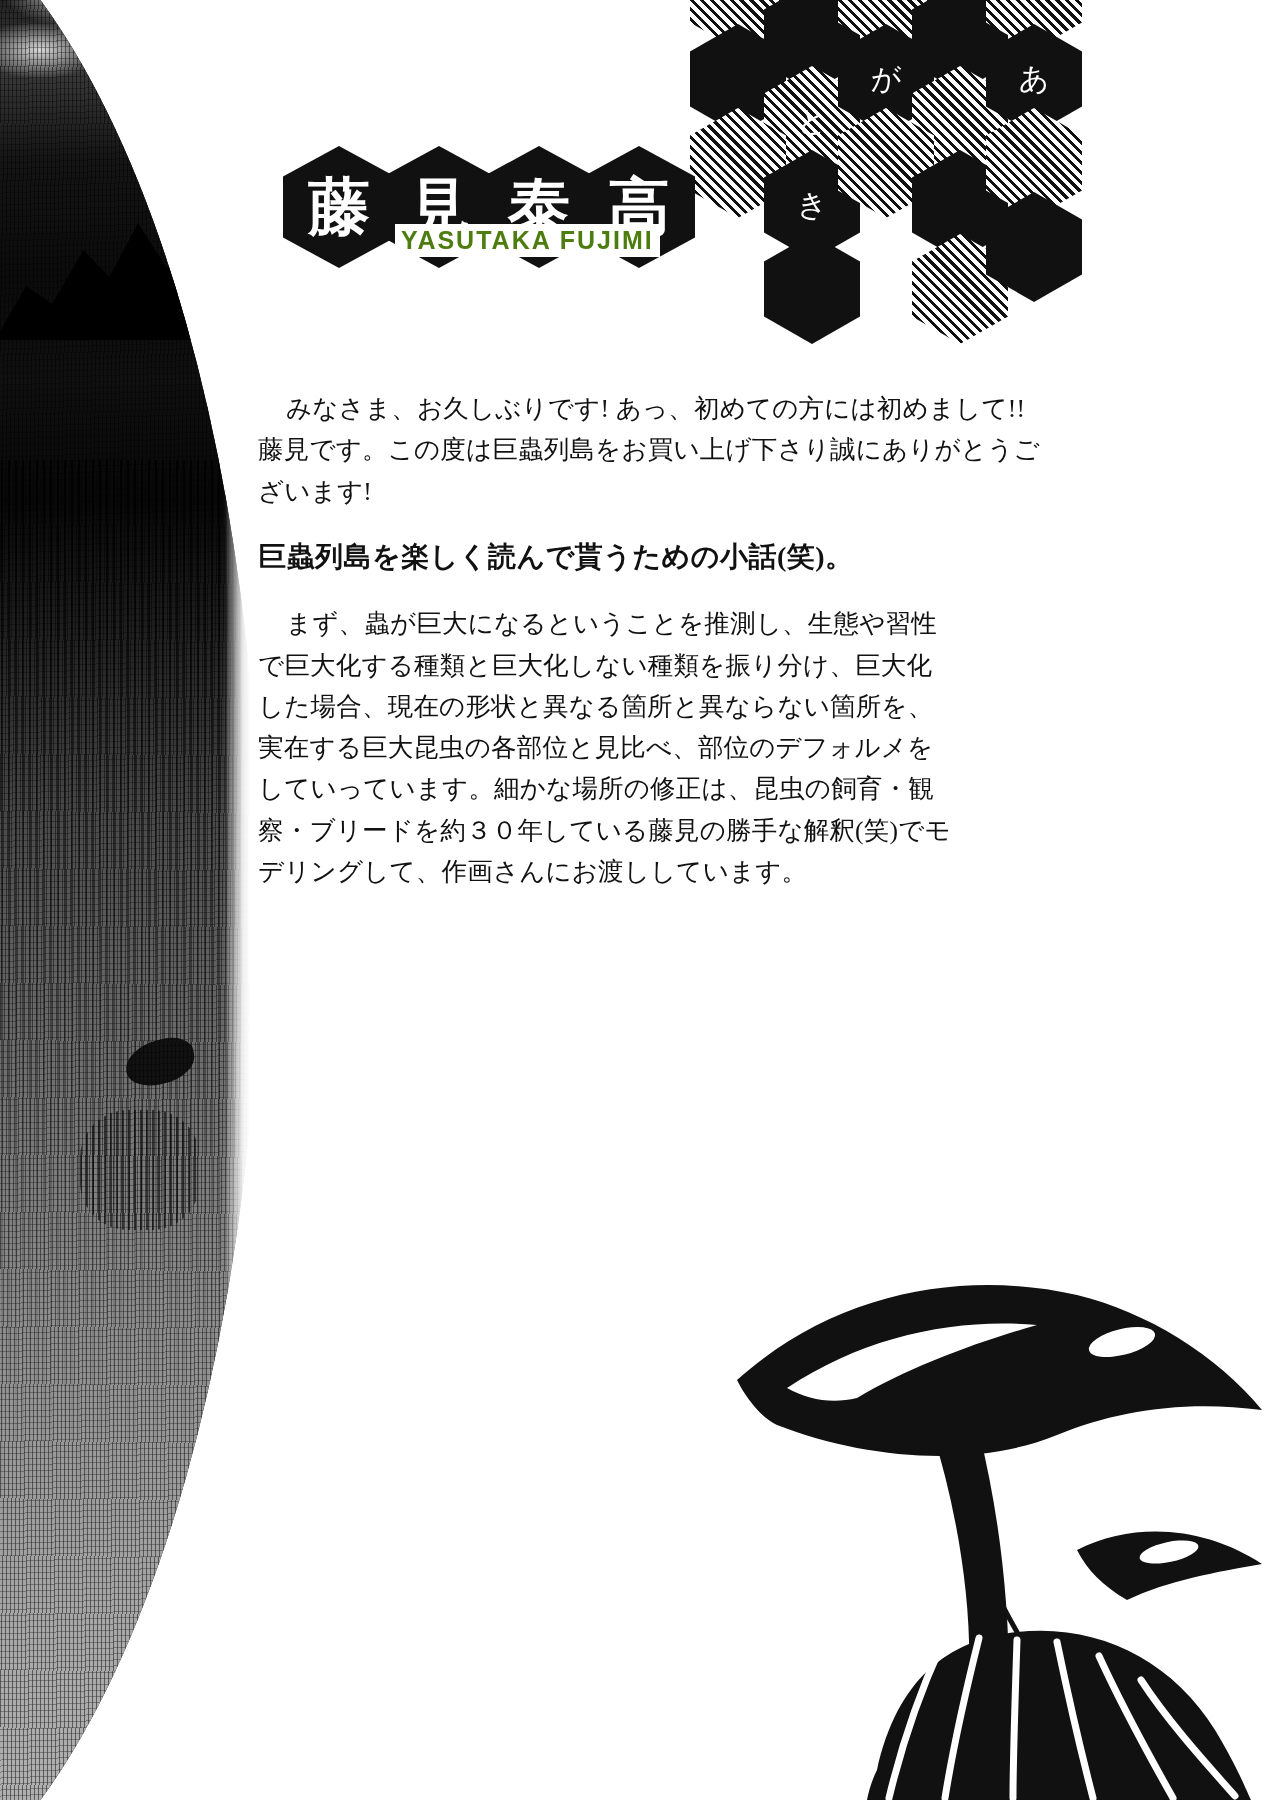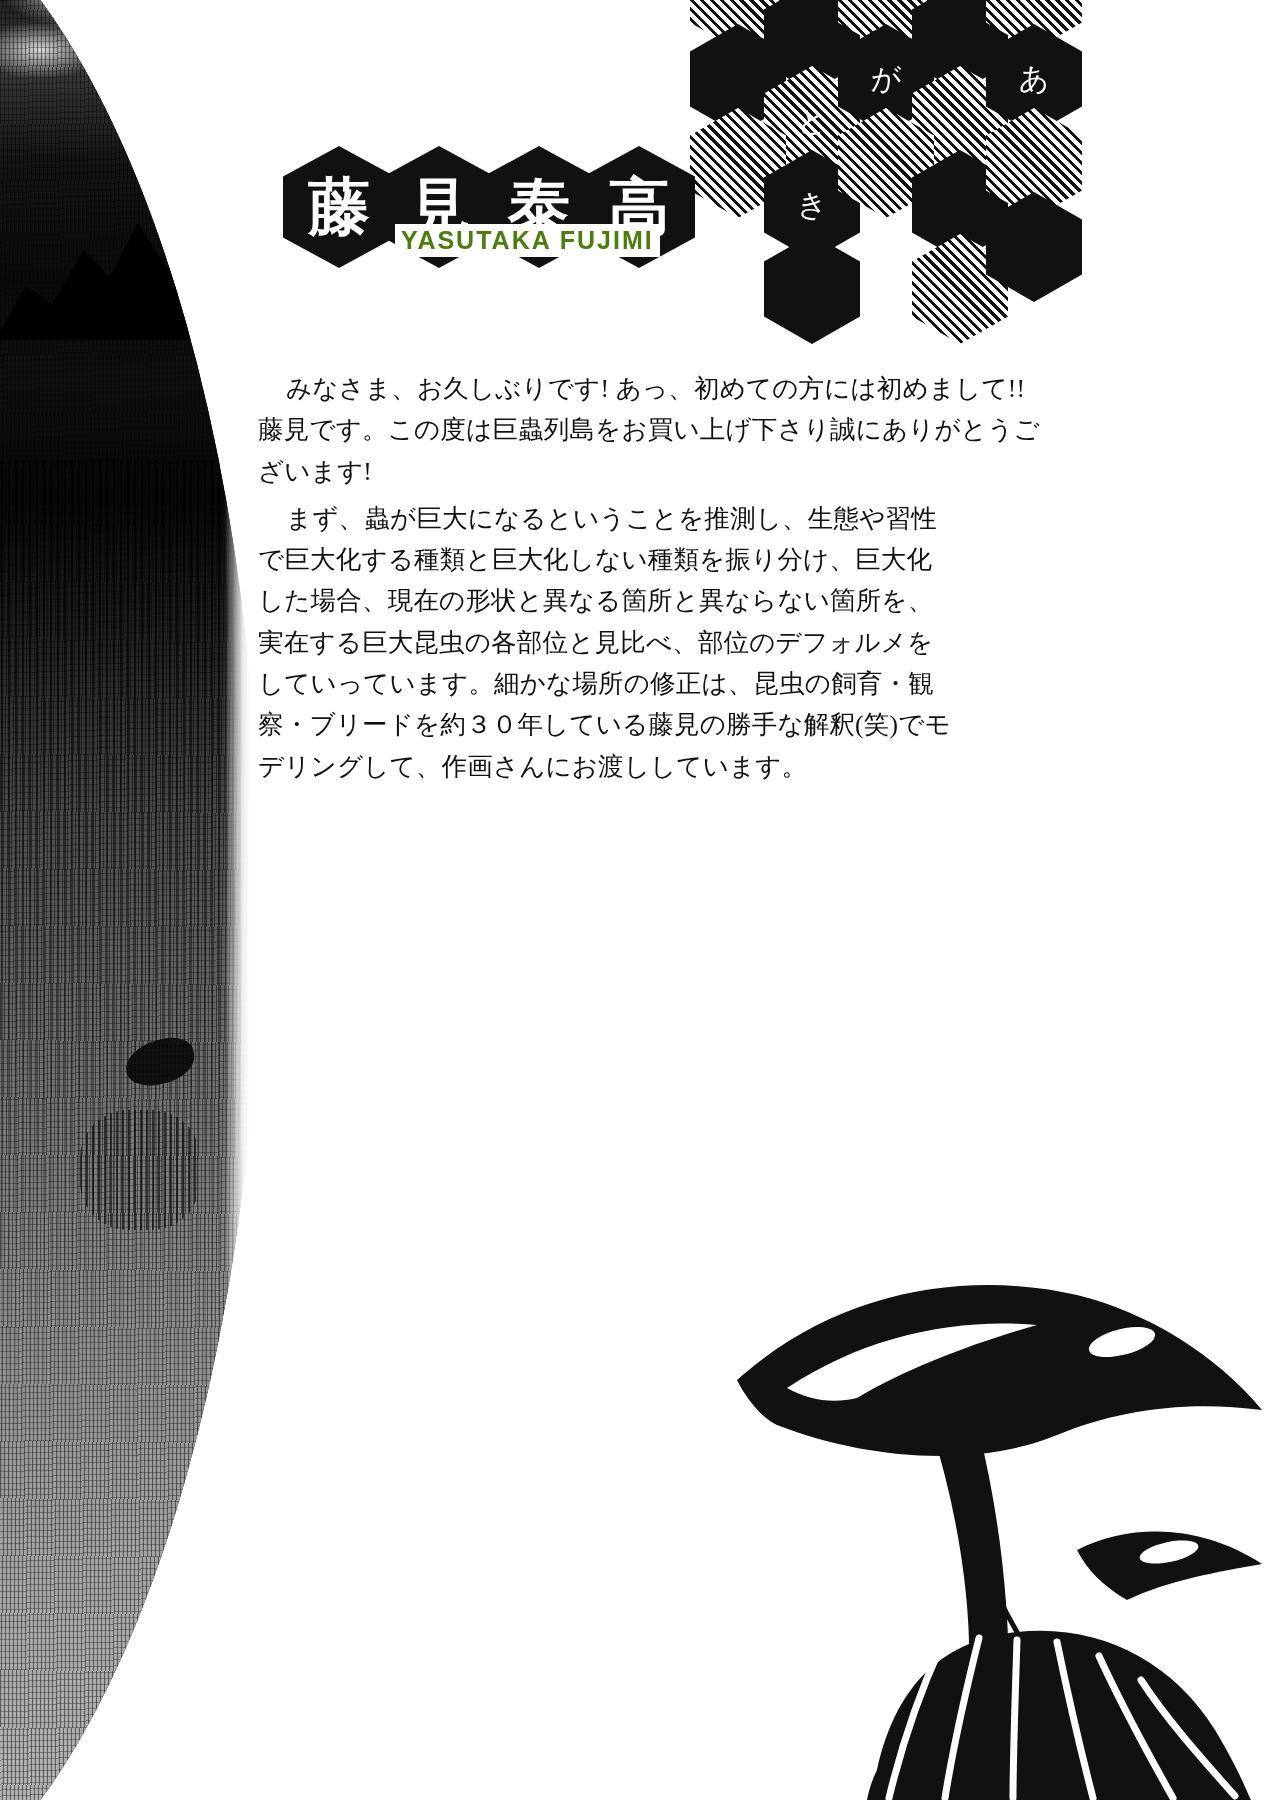--- a/index.html
+++ b/index.html
@@ -184,21 +184,21 @@
     color: #4d7c0f;
     background: #ffffff;
     padding: 2px 6px;
     z-index: 5;
   }
 
   
   .body-text {
     position: absolute;
     left: 258px;
-    top: 368px;
+    top: 388px;
     width: 790px;
     color: #111111;
     font-size: 25.5px;
     line-height: 1.62;
     letter-spacing: 0.2px;
   }
   .body-text p {
     margin: 0 0 6px 0;
     text-indent: 0;
   }
@@ -287,20 +287,21 @@
       </div>
       <div class="title-hex" style="left:300px;">
         <span>高</span>
       </div>
       <div class="romaji">YASUTAKA FUJIMI</div>
     </div>
   </div>
 
   <div class="body-text">
     <p class="indent">みなさま、お久しぶりです! あっ、初めての方には初めまして!! 藤見です。この度は巨蟲列島をお買い上げ下さり誠にありがとうございます!</p>
+    <p class="headline">巨蟲列島を楽しく読んで貰うための小話(笑)。</p>
     <p class="indent para-narrow-1">まず、蟲が巨大になるということを推測し、生態や習性で巨大化する種類と巨大化しない種類を振り分け、巨大化した場合、現在の形状と異なる箇所と異ならない箇所を、実在する巨大昆虫の各部位と見比べ、部位のデフォルメをしていっています。細かな場所の修正は、昆虫の飼育・観察・ブリードを約３０年している藤見の勝手な解釈(笑)でモデリングして、作画さんにお渡ししています。</p>
   </div>
 
   <div class="plant">
     <svg width="560" height="720" viewBox="0 0 560 720" xmlns="http://www.w3.org/2000/svg" aria-hidden="true">
       <g fill="#111111">
 
         <path d="M20 300 C120 210 250 190 360 215 C430 232 500 275 545 330 C470 320 400 330 340 355 C260 388 150 380 60 345 C45 338 30 320 20 300 Z"></path>
       </g>
       <g fill="#ffffff">

